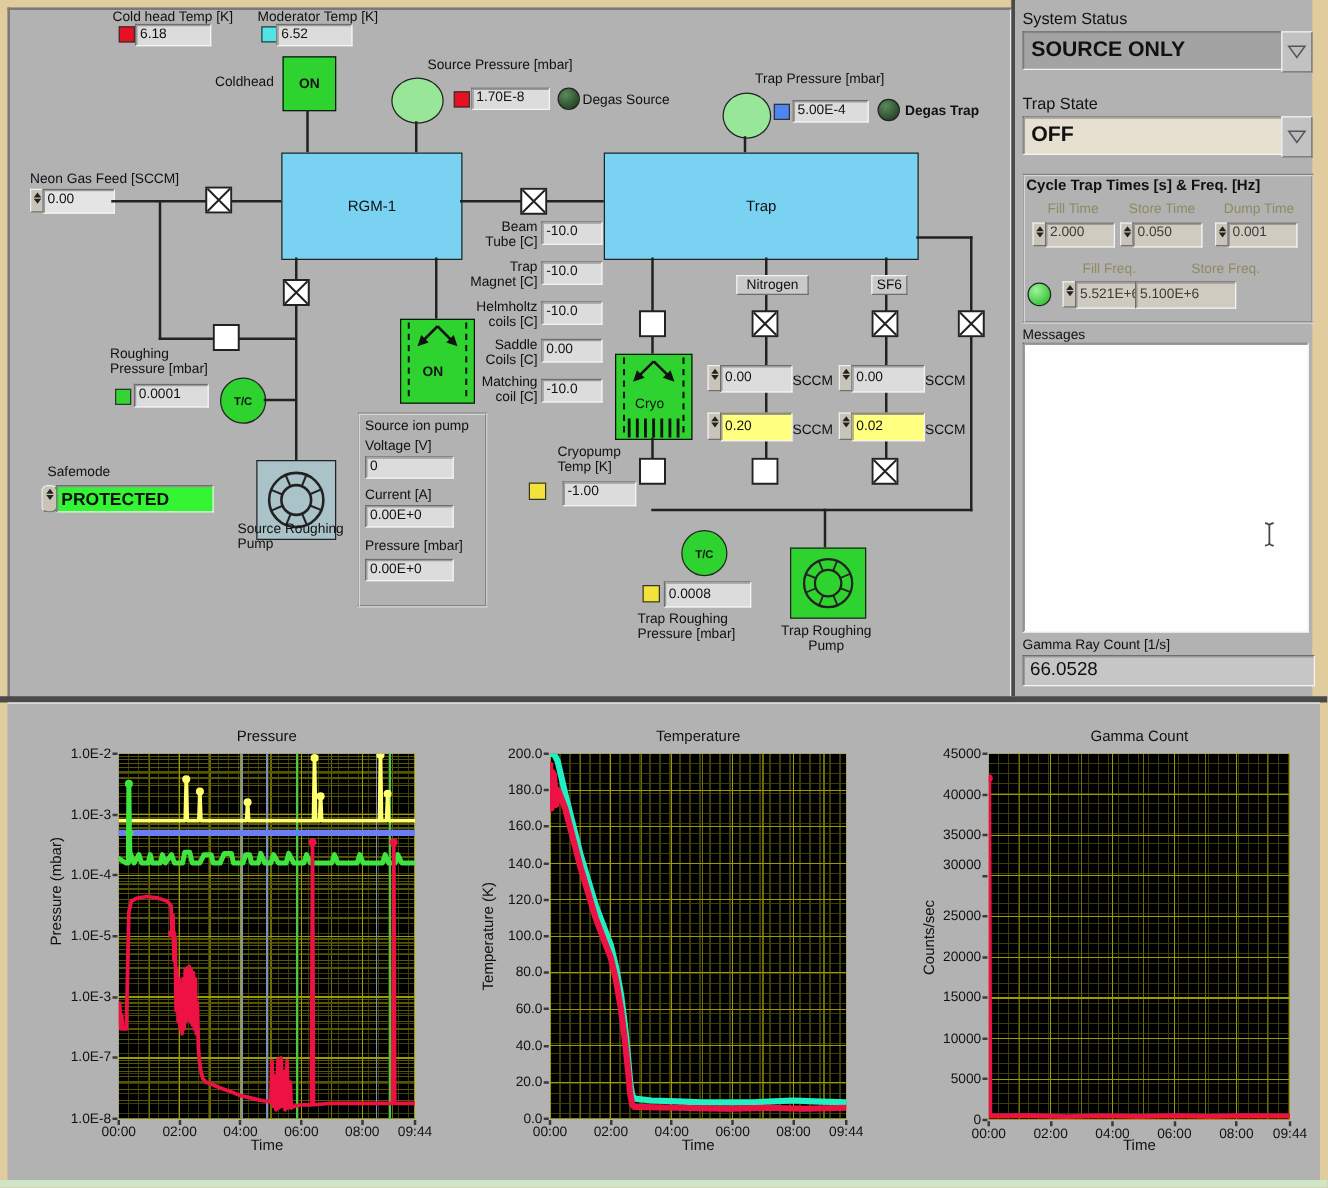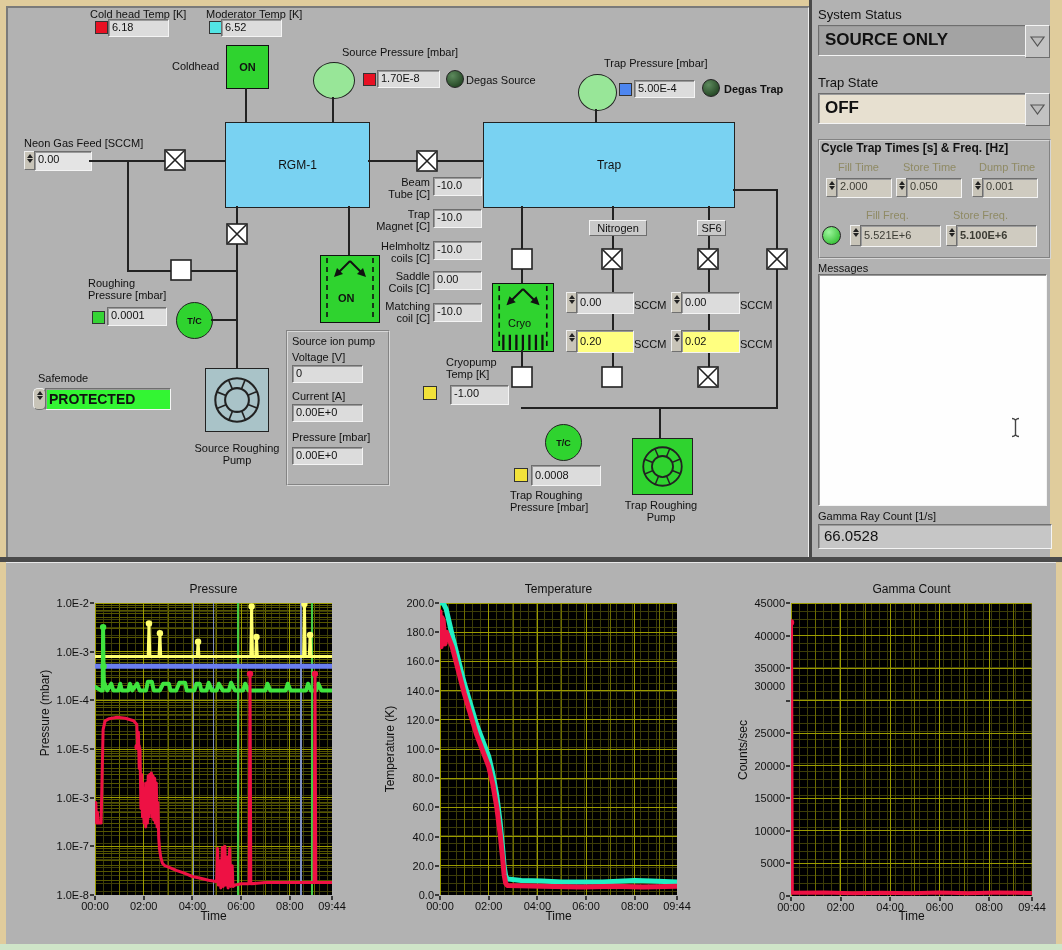--- a/index.html
+++ b/index.html
@@ -112,21 +112,21 @@
       <circle cx="30" cy="30" r="11.5" fill="none" stroke="#222" stroke-width="2"></circle>
       <line x1="40.66261432751806" y1="34.30797582428299" x2="49.47086094590254" y2="37.86673846173415" stroke="#222" stroke-width="1.6"></line>
       <line x1="34.49340797762665" y1="40.585805814703065" x2="38.20535369827475" y2="49.330601922501245" stroke="#222" stroke-width="1.6"></line>
       <line x1="25.692024175717012" y1="40.66261432751806" x2="22.133261538265845" y2="49.47086094590254" stroke="#222" stroke-width="1.6"></line>
       <line x1="19.41419418529694" y1="34.49340797762665" x2="10.669398077498755" y2="38.205353698274756" stroke="#222" stroke-width="1.6"></line>
       <line x1="19.337385672481943" y1="25.692024175717012" x2="10.529139054097463" y2="22.13326153826585" stroke="#222" stroke-width="1.6"></line>
       <line x1="25.50659202237335" y1="19.414194185296935" x2="21.79464630172525" y2="10.669398077498755" stroke="#222" stroke-width="1.6"></line>
       <line x1="34.30797582428299" y1="19.337385672481943" x2="37.86673846173415" y2="10.529139054097463" stroke="#222" stroke-width="1.6"></line>
       <line x1="40.58580581470306" y1="25.50659202237334" x2="49.33060192250124" y2="21.79464630172523" stroke="#222" stroke-width="1.6"></line>
     </svg></div>
-<div class="lbl pre" style="left:190px;top:442px;width:94px;text-align:center;">Source Roughing
+<div class="lbl pre" style="left:190px;top:417px;width:94px;text-align:left;">Source Roughing
 Pump</div>
 
 <div class="lbl pre" style="left:88px;top:277px;">Roughing
 Pressure [mbar]</div>
 <div class="sq" style="left:92px;top:311px;width:11px;height:11px;background:#35D435;"></div>
 <div class="sunk val" style="left:107px;top:307px;width:55px;height:16px;">0.0001</div>
 
 <div class="lbl" style="left:38px;top:372px;">Safemode</div>
 <div class="spin" style="left:33px;top:388px;width:11px;height:20px;border-radius:5px;">
     <div class="tri-up"></div>
@@ -323,21 +323,21 @@
 <div class="led green" style="left:822px;top:226px;width:17px;height:17px;"></div>
 <div class="spin" style="left:850px;top:225px;width:9px;height:19px;">
     <div class="tri-up"></div>
     <div class="tri-dn"></div>
   </div>
 <div class="sunk val cyc-val" style="left:860px;top:225px;width:76px;height:19px;line-height:17px;">5.521E+6</div>
 <div class="spin" style="left:946px;top:225px;width:9px;height:19px;">
     <div class="tri-up"></div>
     <div class="tri-dn"></div>
   </div>
-<div class="sunk val cyc-val" style="left:956px;top:225px;width:76px;height:19px;line-height:17px;font-weight:bold;">5.100E+6</div>
+<div class="sunk val cyc-val" style="left:908px;top:225px;width:76px;height:19px;line-height:17px;">5.100E+6</div>
 
 <div class="lbl" style="left:818px;top:262px;">Messages</div>
 <div class="sunk" style="left:818px;top:274px;width:227px;height:230px;background:#FEFEFE;"></div>
 <div class="abs" id="ibeam" style="left:1010px;top:417px;width:11px;height:21px;"><svg width="11" height="21" viewBox="0 0 11 21">
       <line x1="5.5" y1="2" x2="5.5" y2="19" stroke="#444" stroke-width="1.4"></line>
       <path d="M2 1.5 Q4 1.5 5.5 3 Q7 1.5 9 1.5 M2 19.5 Q4 19.5 5.5 18 Q7 19.5 9 19.5" stroke="#444" stroke-width="1.4" fill="none"></path>
     </svg></div>
 
 <div class="lbl" style="left:818px;top:510px;">Gamma Ray Count [1/s]</div>
 <div class="sunk" style="left:818px;top:524px;width:227px;height:23px;background:#C6C6C6;font-size:15px;line-height:22px;padding-left:5px;">66.0528</div>
@@ -770,21 +770,21 @@
       <line x1="0" y1="293" x2="241" y2="293" stroke="#9c9c00" stroke-width="1" shape-rendering="crispEdges"></line>
       <polyline points="0.0,19.5 0.8,289.7 33.0,289.6 61.9,290.3 90.8,289.7 119.7,290.2 148.6,289.6 177.4,290.2 206.3,289.6 241.0,289.9" fill="none" stroke="#EE1144" stroke-width="4" stroke-linejoin="round" stroke-linecap="round"></polyline>
       <circle cx="0" cy="19.53333333333333" r="3.2" fill="#EE1144"></circle>
     </svg>
     <div class="ytick" style="left: -58px; top: -6px;">45000</div>
     <div class="tickdash" style="left: -5px; top: -1px; width: 4px; height: 2px;"></div>
     <div class="ytick" style="left: -58px; top: 26.5556px;">40000</div>
     <div class="tickdash" style="left: -5px; top: 31.5556px; width: 4px; height: 2px;"></div>
     <div class="ytick" style="left: -58px; top: 59.1111px;">35000</div>
     <div class="tickdash" style="left: -5px; top: 64.1111px; width: 4px; height: 2px;"></div>
-    <div class="ytick" style="left: -58px; top: 77px; text-align: right;">30000</div>
+    <div class="ytick" style="left: -58px; top: 83px; text-align: right;">30000</div>
     <div class="tickdash" style="left: -5px; top: 96.6667px; width: 4px; height: 2px;"></div>
     <div class="ytick" style="left: -58px; top: 124.222px;">25000</div>
     <div class="tickdash" style="left: -5px; top: 129.222px; width: 4px; height: 2px;"></div>
     <div class="ytick" style="left: -58px; top: 156.778px;">20000</div>
     <div class="tickdash" style="left: -5px; top: 161.778px; width: 4px; height: 2px;"></div>
     <div class="ytick" style="left: -58px; top: 189.333px;">15000</div>
     <div class="tickdash" style="left: -5px; top: 194.333px; width: 4px; height: 2px;"></div>
     <div class="ytick" style="left: -58px; top: 221.889px;">10000</div>
     <div class="tickdash" style="left: -5px; top: 226.889px; width: 4px; height: 2px;"></div>
     <div class="ytick" style="left: -58px; top: 254.444px;">5000</div>

